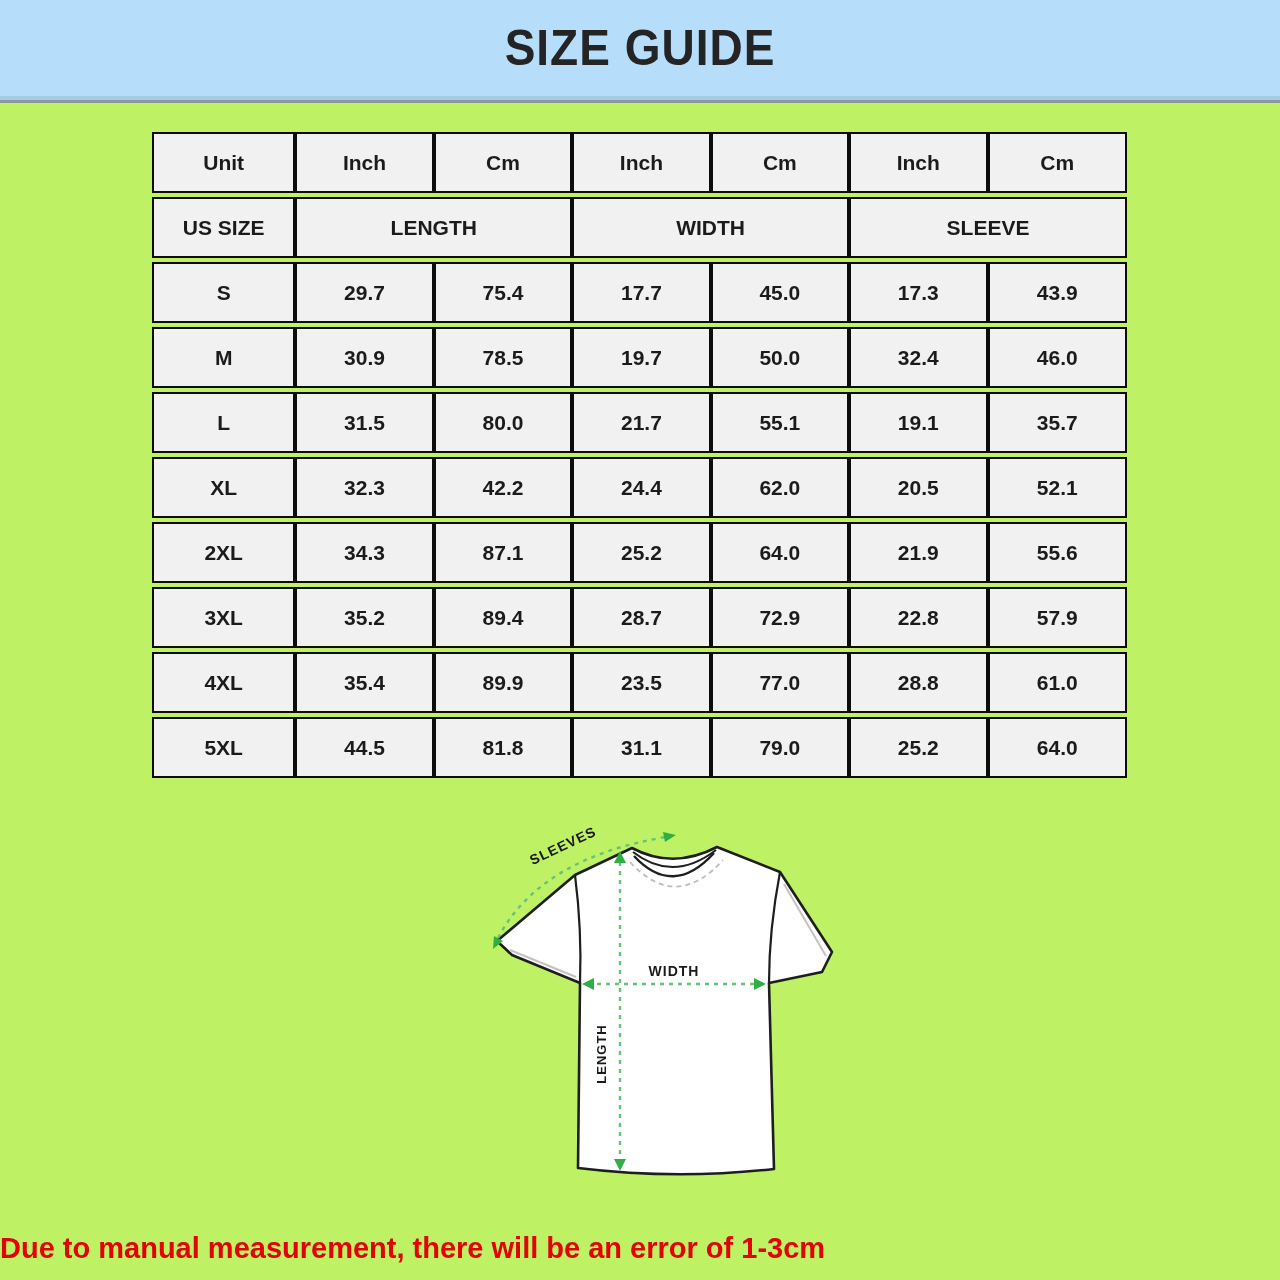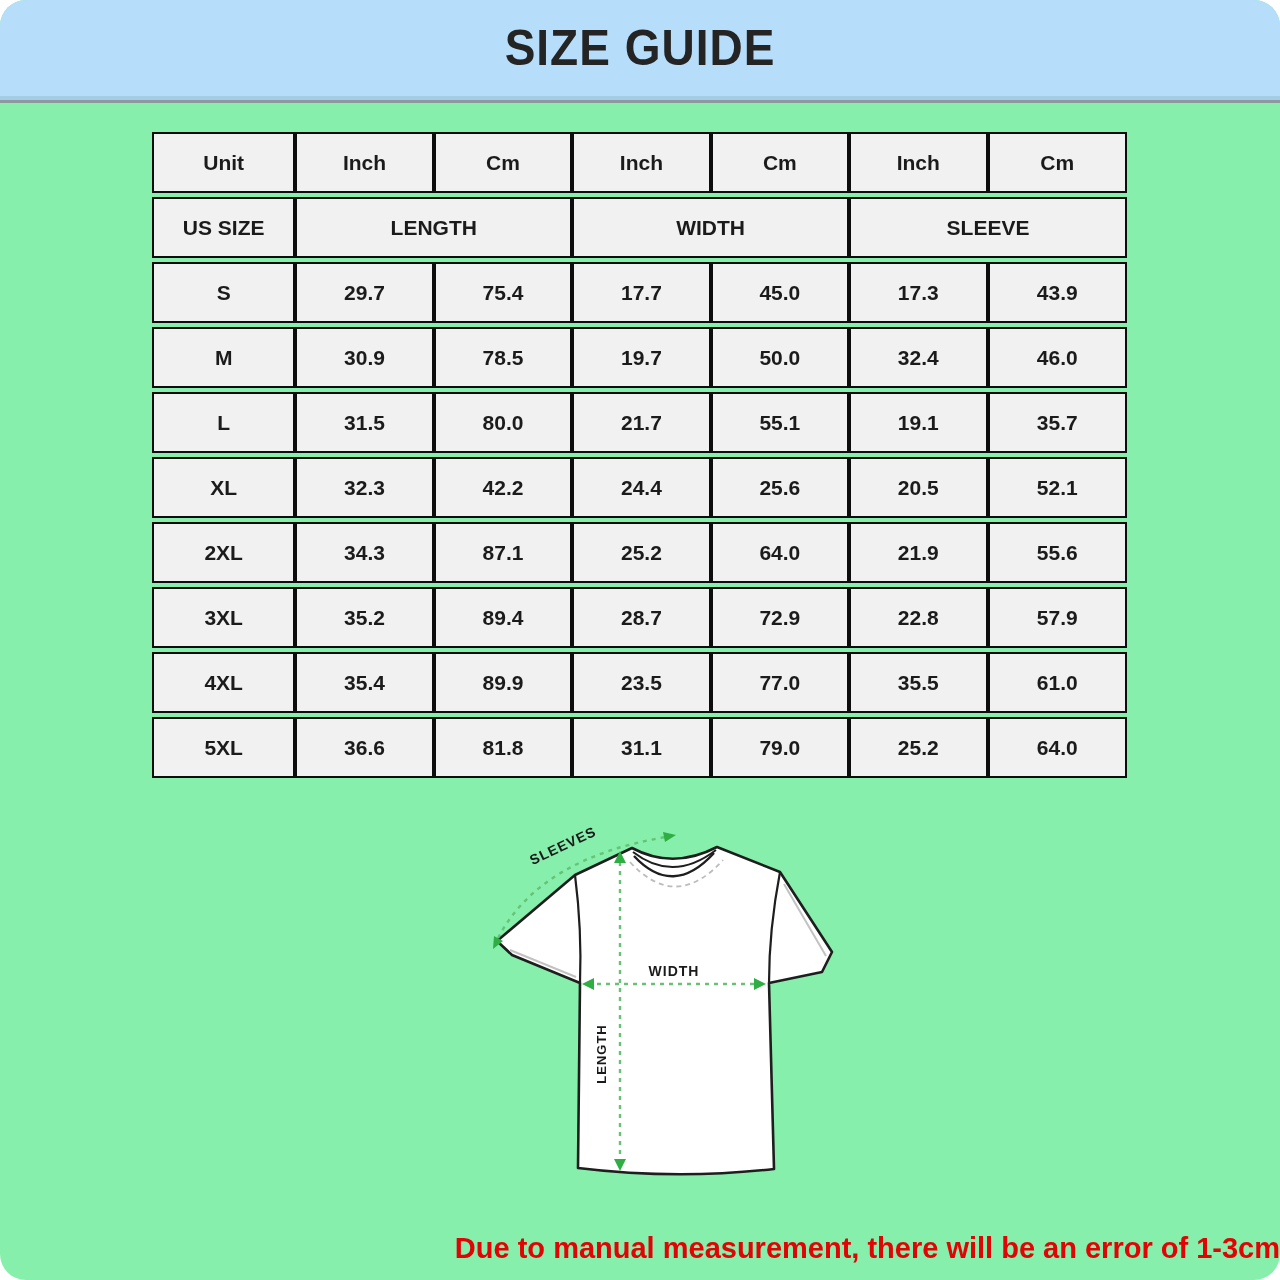--- a/index.html
+++ b/index.html
@@ -1,18 +1,18 @@
 <!DOCTYPE html>
 <html><head>
 <meta charset="utf-8">
 <style>
   html,body { margin:0; padding:0; background:#ffffff; }
   .canvas {
-    position:relative; width:1280px; height:1280px; background:#86efac;
-    font-family:"Liberation Sans", sans-serif; overflow:hidden;border-radius:26px;
+    position:relative; width:1280px; height:1280px; background:#bef264;
+    font-family:"Liberation Sans", sans-serif; overflow:hidden;
   }
   
   .banner {
     position:absolute; top:0; left:0; width:1280px; height:96px;
     background:#b6ddf9; display:flex; align-items:center; justify-content:center;
   }
   .banner-edge1 { position:absolute; top:96px; left:0; width:1280px; height:4px; background:#a4cde5; }
   .banner-edge2 { position:absolute; top:100px; left:0; width:1280px; height:3px; background:#8d979e; }
   .title {
     font-size:46px; font-weight:bold; color:#242424; letter-spacing:1px;
@@ -26,21 +26,21 @@
   table.size td {
     border:2px solid #0d0d0d; background:#f1f1f1; text-align:center;
     vertical-align:middle; height:57px; padding:0;
     font-size:21px; font-weight:bold; color:#1b1b1b;
   }
   
   .shirt { position:absolute; left:440px; top:800px; }
   .shirt text { font-family:"Liberation Sans", sans-serif; font-weight:bold; fill:#1a1a1a; letter-spacing:1px; }
   
   .note {
-    position:absolute; top:1232px; left:0; width:1280px; text-align:right;
+    position:absolute; top:1232px; left:0; width:1280px; text-align:left;
     font-size:29px; font-weight:bold; color:#e20404;
   }
 </style>
 </head>
 <body>
 
 <div class="canvas">
 
   <div class="banner">
     <div class="title">SIZE GUIDE</div>
@@ -99,21 +99,21 @@
       <td>21.7</td>
       <td>55.1</td>
       <td>19.1</td>
       <td>35.7</td>
     </tr>
     <tr>
       <td>XL</td>
       <td>32.3</td>
       <td>42.2</td>
       <td>24.4</td>
-      <td>25.6</td>
+      <td>62.0</td>
       <td>20.5</td>
       <td>52.1</td>
     </tr>
     <tr>
       <td>2XL</td>
       <td>34.3</td>
       <td>87.1</td>
       <td>25.2</td>
       <td>64.0</td>
       <td>21.9</td>
@@ -127,26 +127,26 @@
       <td>72.9</td>
       <td>22.8</td>
       <td>57.9</td>
     </tr>
     <tr>
       <td>4XL</td>
       <td>35.4</td>
       <td>89.9</td>
       <td>23.5</td>
       <td>77.0</td>
-      <td>35.5</td>
+      <td>28.8</td>
       <td>61.0</td>
     </tr>
     <tr>
       <td>5XL</td>
-      <td>36.6</td>
+      <td>44.5</td>
       <td>81.8</td>
       <td>31.1</td>
       <td>79.0</td>
       <td>25.2</td>
       <td>64.0</td>
     </tr>
   </tbody>
     </table>
 
   <svg class="shirt" viewBox="0 0 440 420" width="440" height="420">

